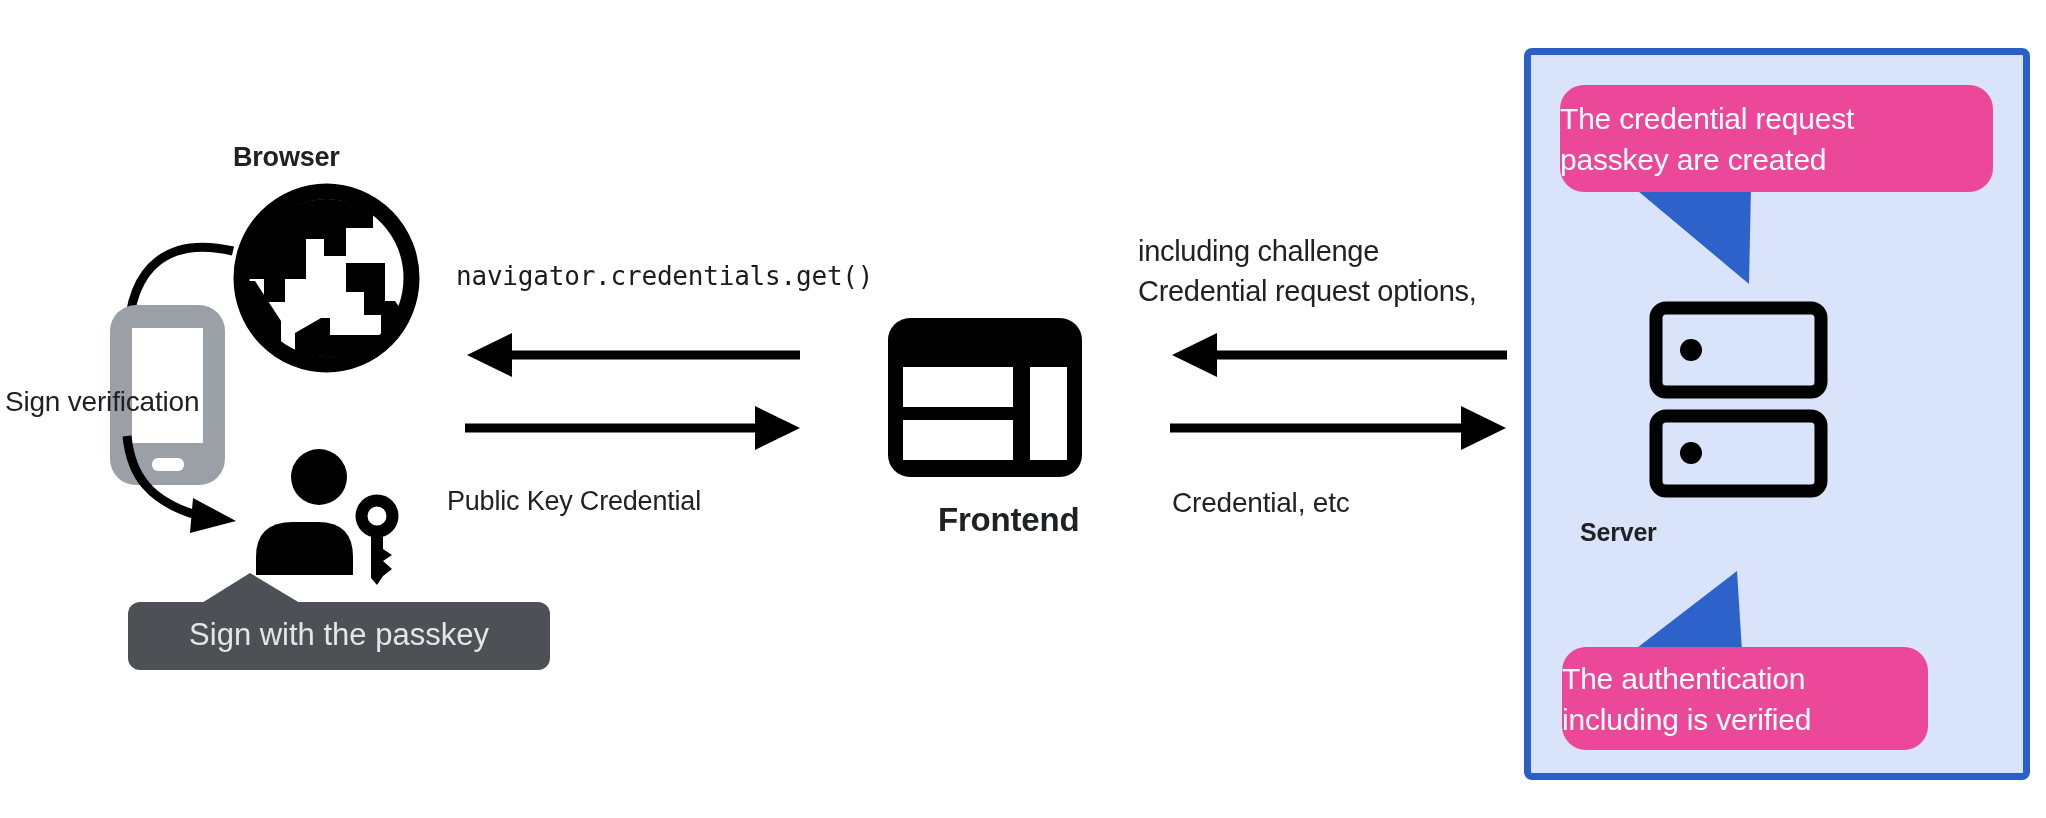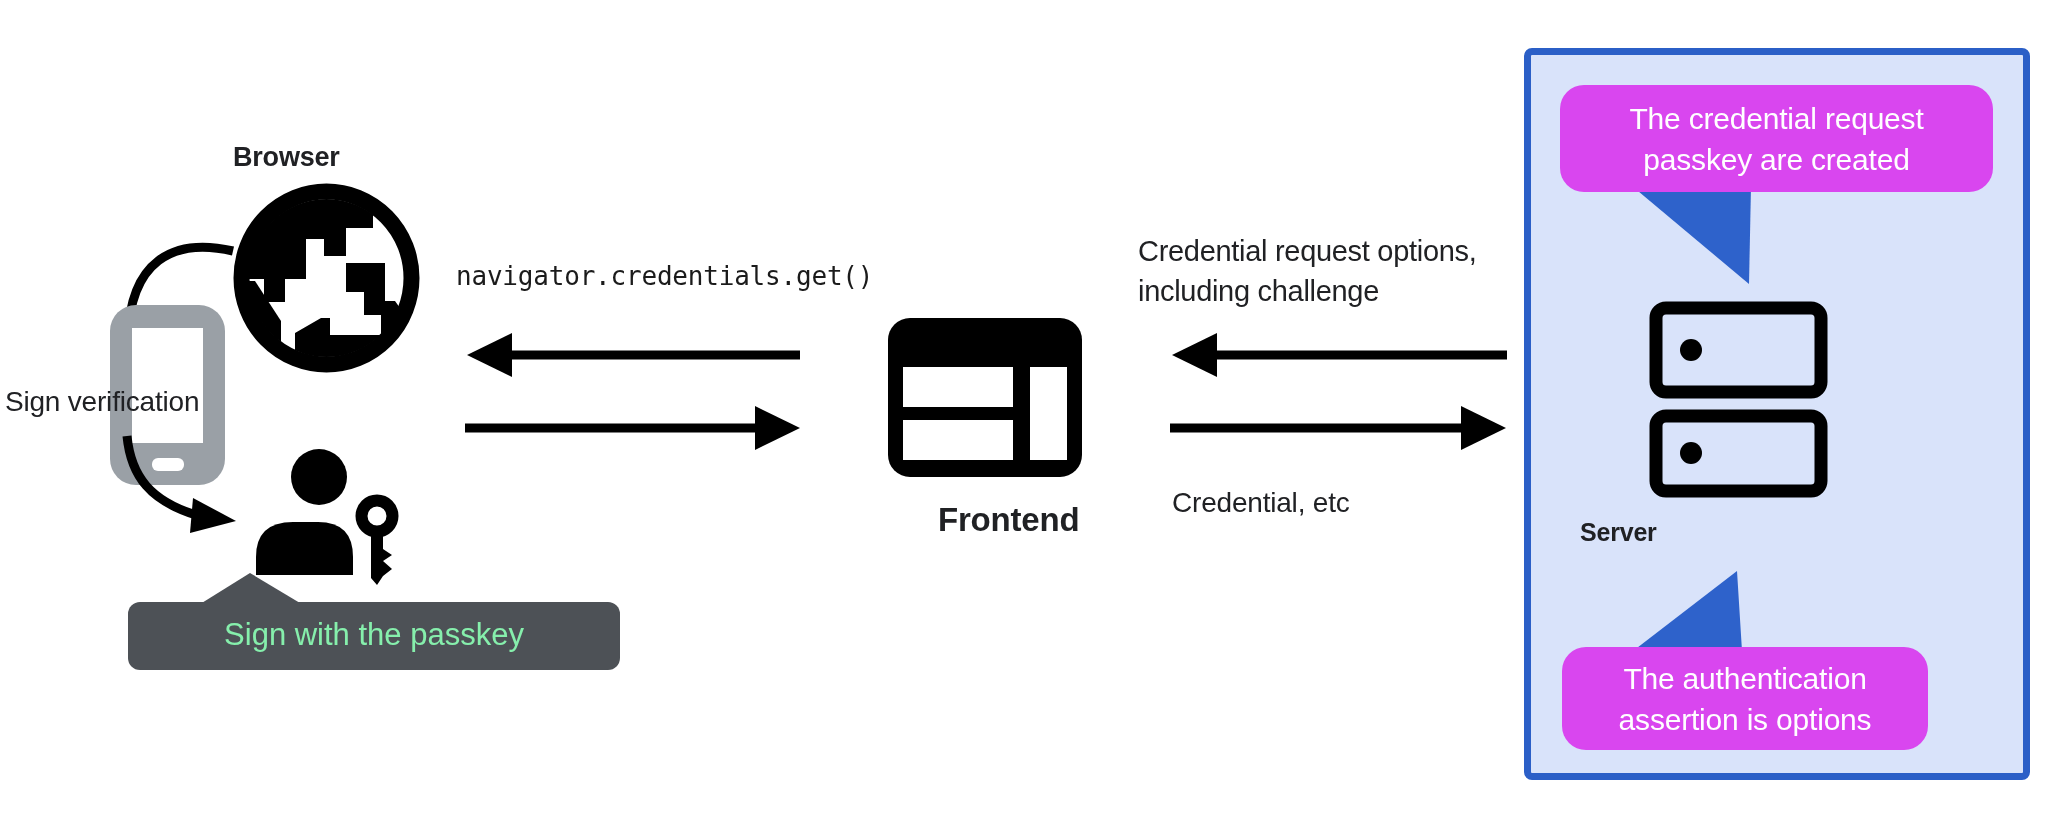--- a/index.html
+++ b/index.html
@@ -21,37 +21,36 @@
   .server-panel {
     position: absolute;
     left: 1524px; top: 48px;
     width: 506px; height: 732px;
     background: #d9e3fa;
     border: 7px solid #2b5fc7;
     border-radius: 8px;
   }
   .blue-bubble {
     position: absolute;
-    background: #d946ef;
+    background: #ec4899;
     border-radius: 24px;
     color: #ffffff;
     font-size: 30px;
     line-height: 41px;
-    text-align: center;
     letter-spacing: -0.2px;
   }
   .bubble-top { left: 1560px; top: 85px; width: 433px; height: 107px; padding-top: 13px; }
   .bubble-bottom { left: 1562px; top: 647px; width: 366px; height: 103px; padding-top: 11px; }
   .dark-bubble {
     position: absolute;
     left: 128px; top: 602px;
-    width: 492px; height: 68px;
+    width: 422px; height: 68px;
     background: #4d5156;
     border-radius: 12px;
-    color: #86efac;
+    color: #e5e5e5;
     font-size: 31px;
     line-height: 66px;
     text-align: center;
   }
   .lbl-browser  { left: 233px; top: 142px; width: 187px; font-size: 27px; }
   .lbl-userver  { left: 5px;   top: 386px; width: 244px; font-size: 28px; }
   .lbl-code     { left: 456px; top: 261px; font-family: "DejaVu Sans Mono", monospace; font-size: 26px; color: #1b1b1b; }
   .lbl-pubkey   { left: 447px; top: 486px; width: 260px; font-size: 27px; }
   .lbl-frontend { left: 938px; top: 501px; width: 194px; font-size: 33px; }
   .lbl-request  { left: 1138px; top: 231px; width: 400px; font-size: 29px; line-height: 40px; letter-spacing: -0.3px; }
@@ -141,36 +140,37 @@
       <rect x="1656" y="308" width="165" height="84" rx="10" fill="none" stroke="#000000" stroke-width="13"></rect>
       <rect x="1656" y="416" width="165" height="75" rx="10" fill="none" stroke="#000000" stroke-width="13"></rect>
       <circle cx="1691" cy="350" r="11" fill="#000000"></circle>
       <circle cx="1691" cy="453" r="11" fill="#000000"></circle>
     </g>
   </svg>
 
   <div class="label lbl-browser bold center">Browser</div>
   <div class="label lbl-userver center">Sign verification</div>
   <div class="label lbl-code">navigator.credentials.get()</div>
+  <div class="label lbl-pubkey center">Public Key Credential</div>
   <div class="label lbl-frontend bold center">Frontend</div>
 
   <div class="label lbl-request">
+    <div>including challenge</div>
     <div>Credential request options,</div>
-    <div>including challenge</div>
   </div>
   <div class="label lbl-signature center">Credential, etc</div>
   <div class="label lbl-server bold center">Server</div>
 
   <div class="dark-bubble">
     <span>Sign with the passkey</span>
   </div>
 
   <div class="blue-bubble bubble-top">
     <div>The credential request</div>
     <div>passkey are created</div>
   </div>
 
   <div class="blue-bubble bubble-bottom">
     <div>The authentication</div>
-    <div>assertion is options</div>
+    <div>including is verified</div>
   </div>
 
 </div>
 
 </body></html>

